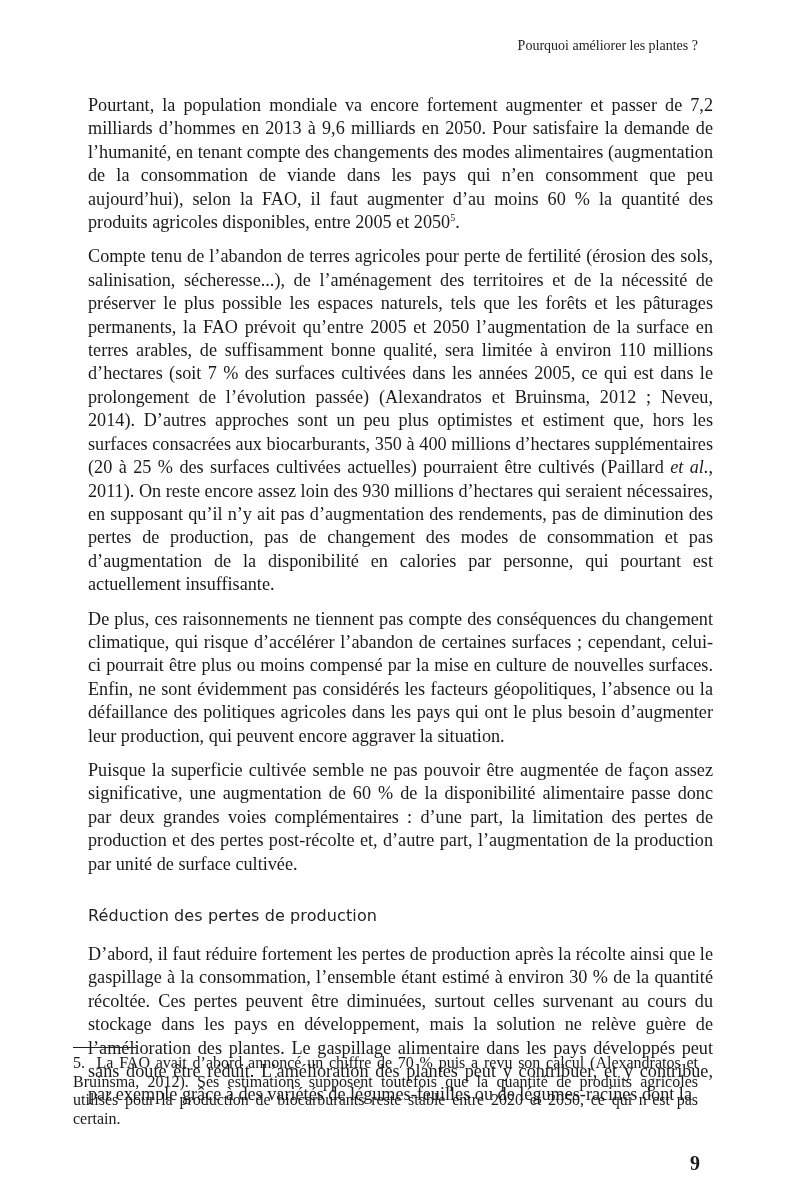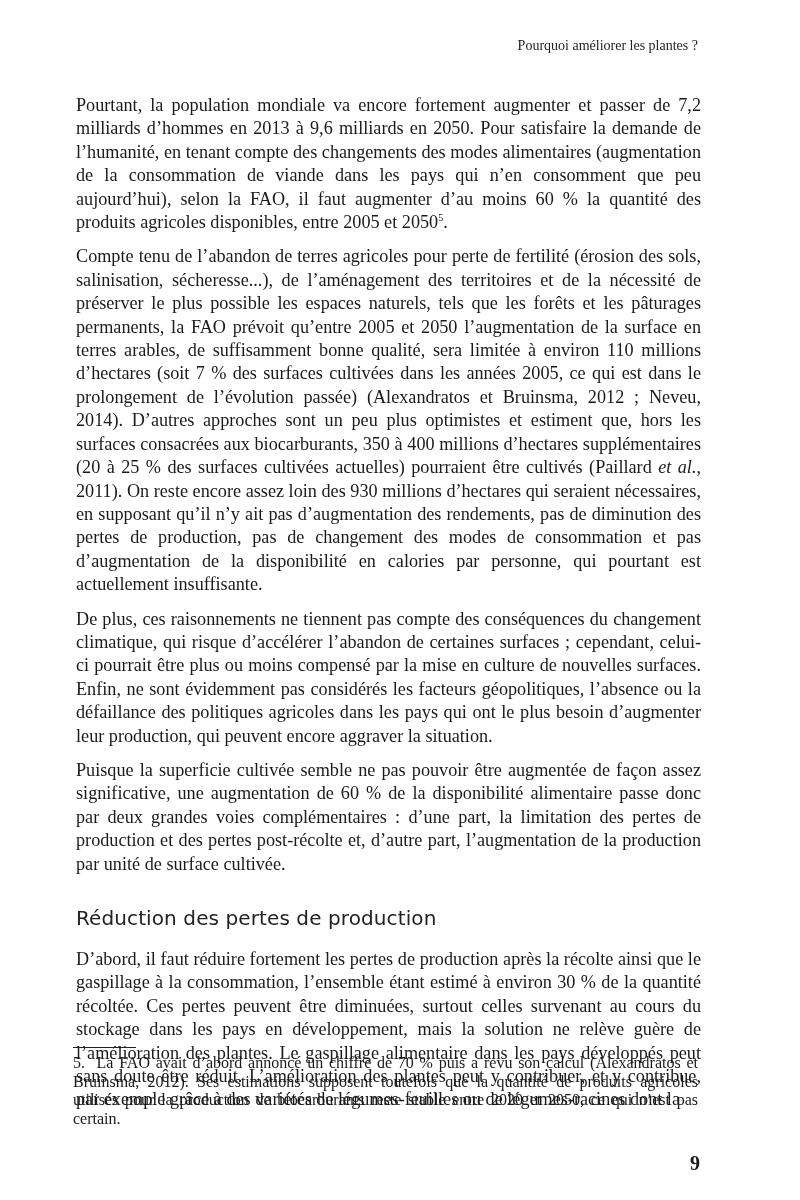--- a/index.html
+++ b/index.html
@@ -17,40 +17,40 @@
     }
     .running-head {
       position: absolute;
       top: 38px;
       right: 102px;
       font-size: 14px;
       color: #222;
     }
     .body-text {
       position: absolute;
-      left: 76px;
+      left: 88px;
       top: 94px;
       width: 625px;
     }
     .para {
       margin: 0 0 11px 0;
       font-size: 18.2px;
       line-height: 23.4px;
       text-align: justify;
       hyphens: auto;
     }
     .para sup {
       font-size: 10px;
       line-height: 0;
     }
     .para em { }
     .section-heading {
       margin: 30px 0 18px 0;
       font-family: "DejaVu Sans", "Liberation Sans", sans-serif;
-      font-size: 20px;
+      font-size: 16px;
       font-weight: normal;
       letter-spacing: 0.1px;
       color: #222;
     }
     .footnote-rule {
       position: absolute;
       left: 73px;
       top: 1047px;
       width: 63px;
       height: 0;

